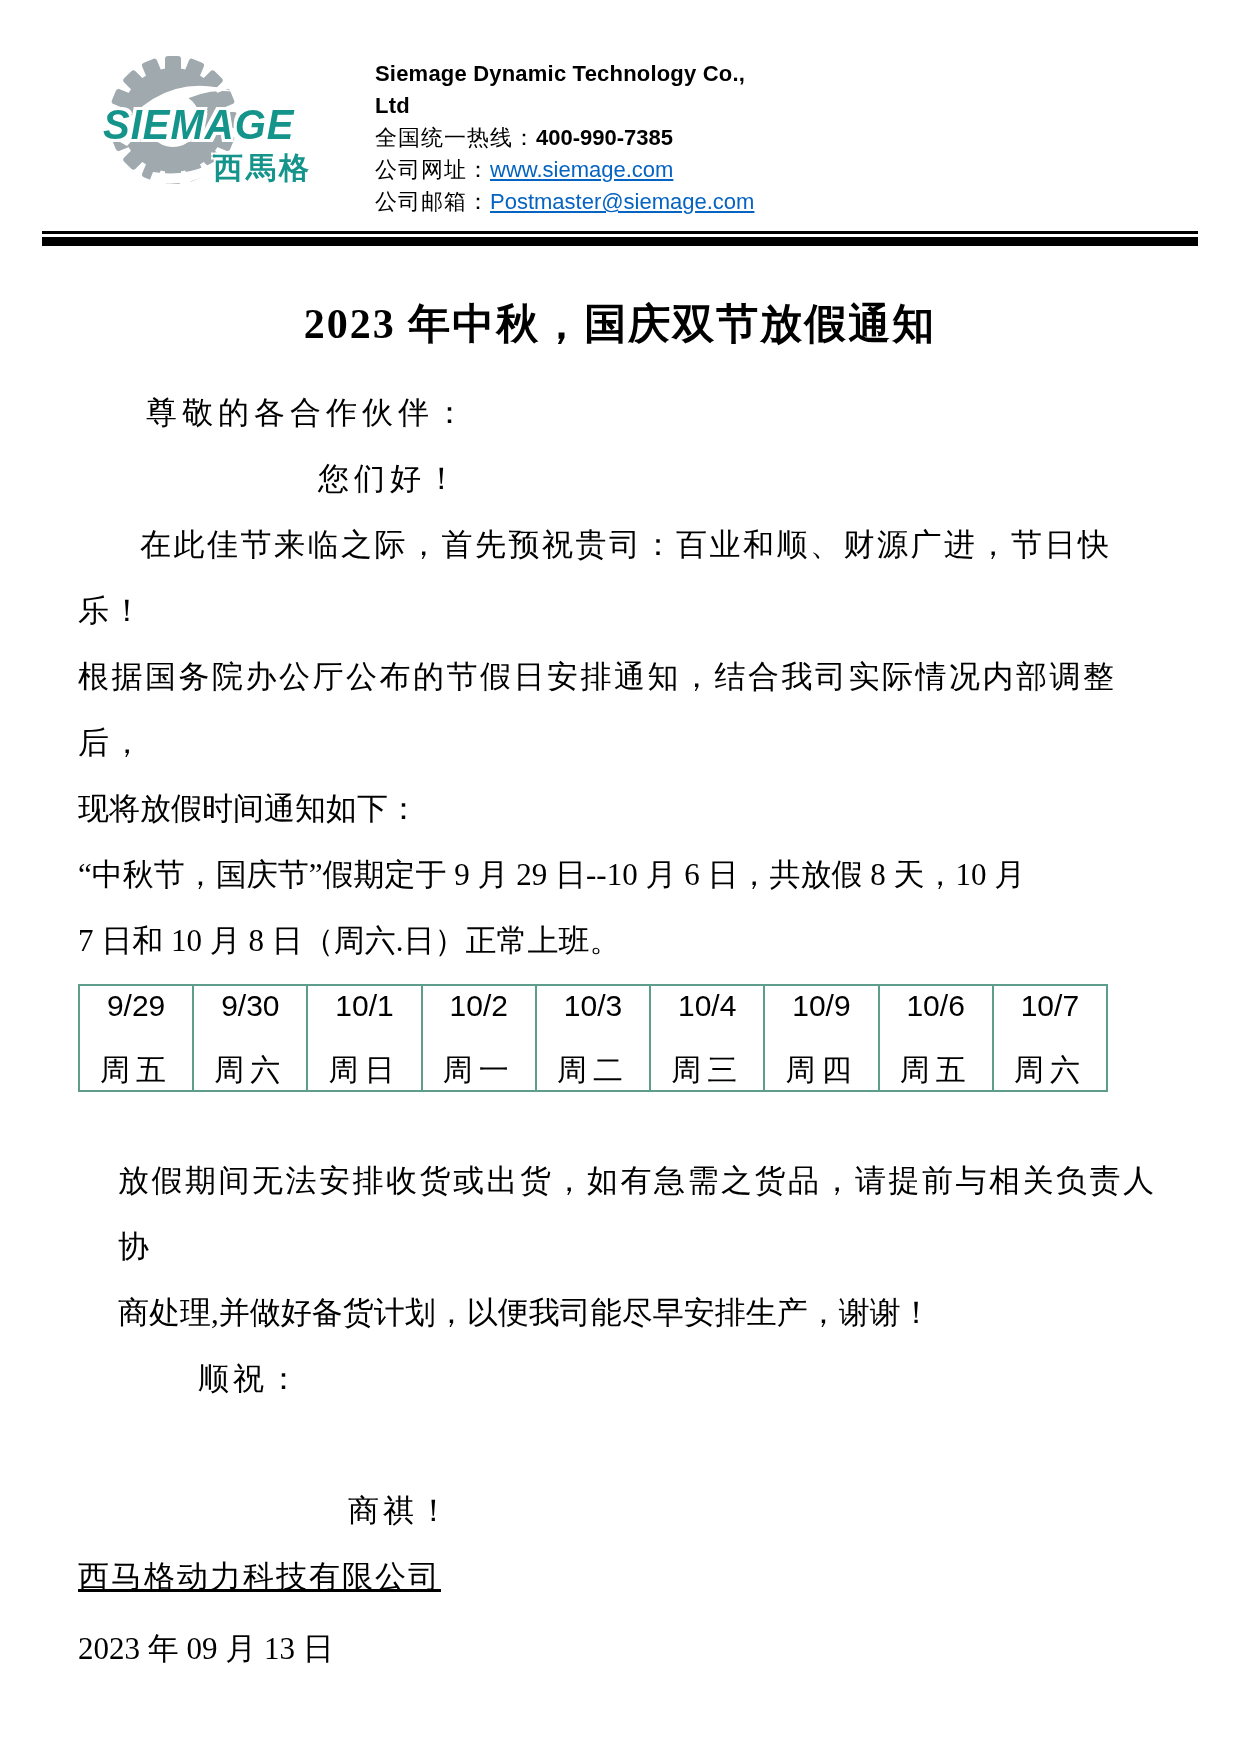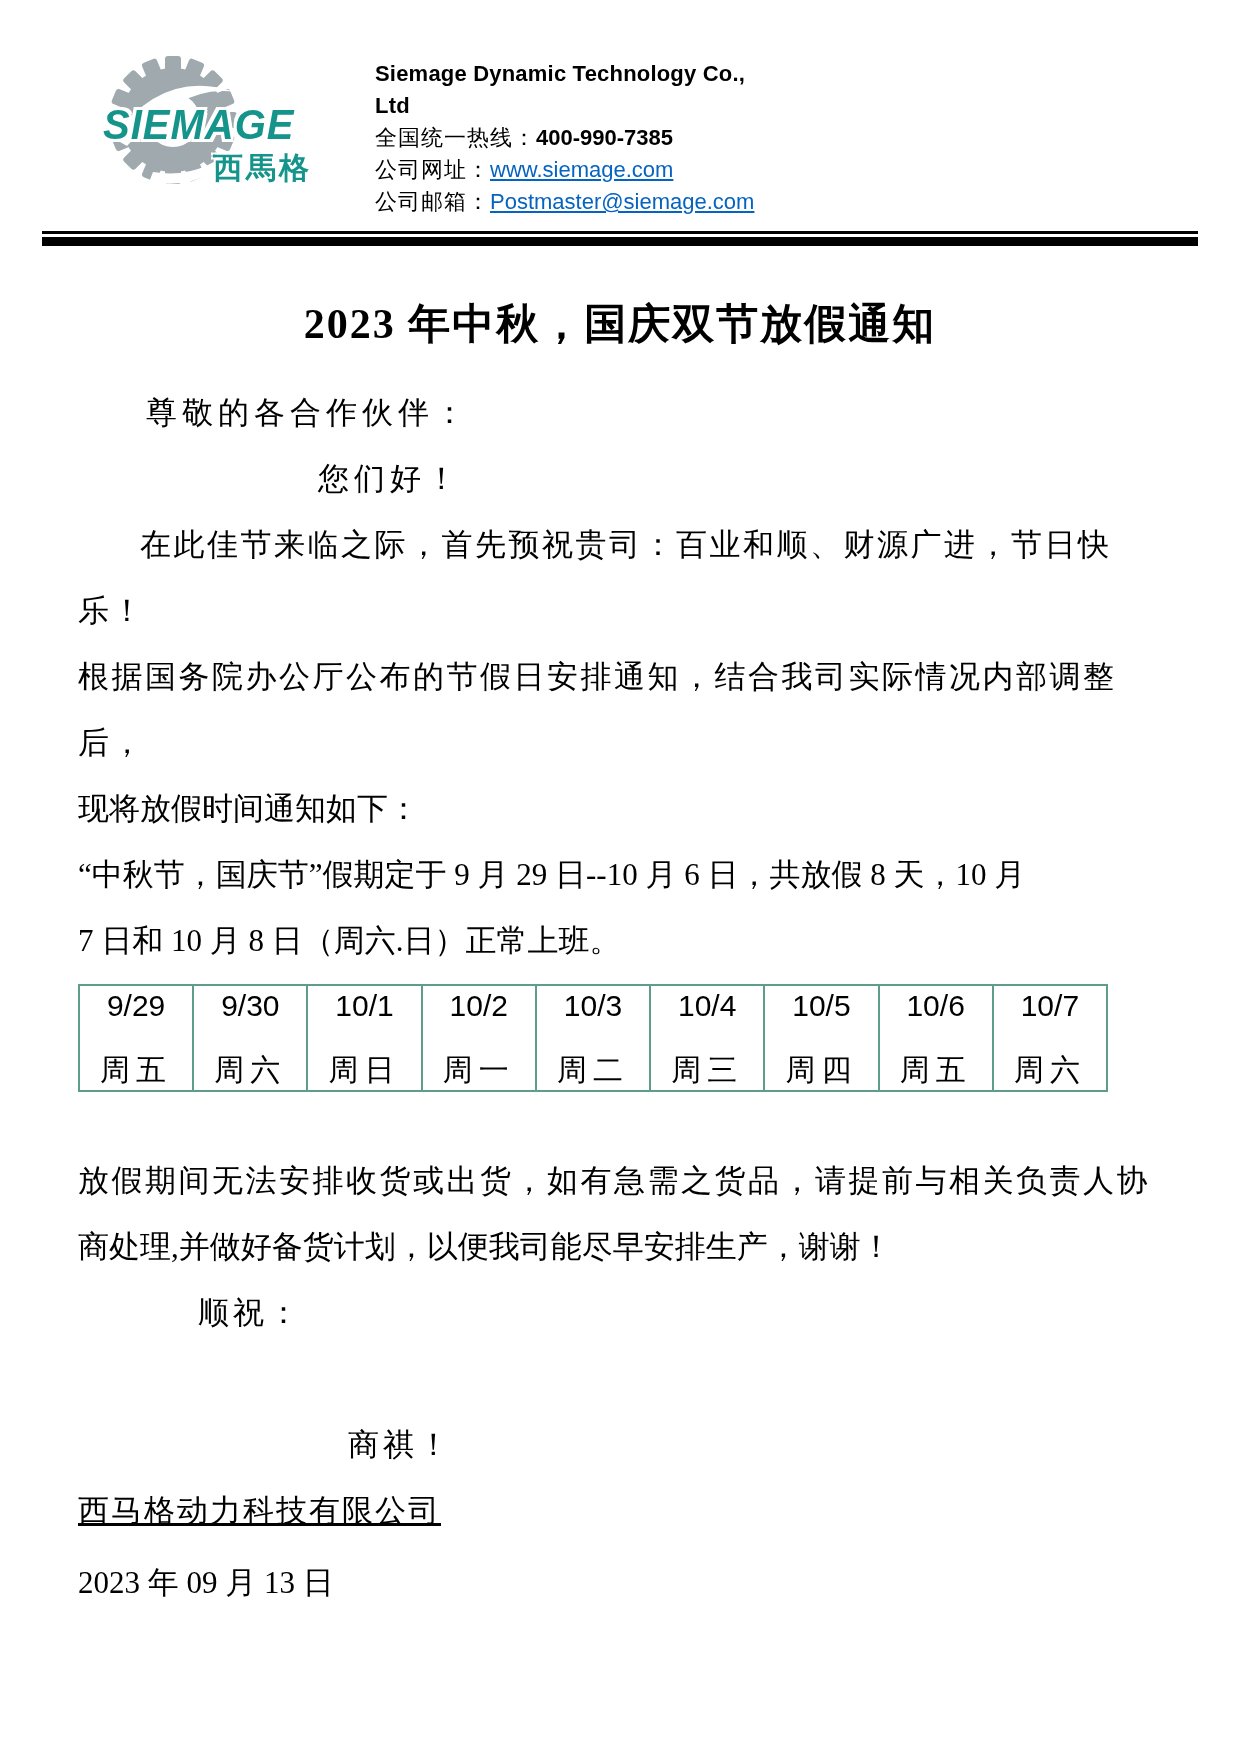--- a/index.html
+++ b/index.html
@@ -55,21 +55,21 @@
   
   table.holiday{
     border-collapse:collapse;margin-top:10px;width:1030px;table-layout:fixed;
   }
   table.holiday td{border:2px solid #5E9C8C;text-align:center;padding:0;}
   td.day-cell{padding:14px 0 18px;}
   .d-date{font-family:"Liberation Sans","DejaVu Sans",sans-serif;font-size:30px;line-height:40px;}
   .d-week{margin-top:24px;font-size:30px;letter-spacing:6px;line-height:40px;}
   td.status-cell{height:60px;font-size:30px;letter-spacing:4px;}
   
-  .notice{margin-top:56px;}
+  .notice{margin-top:56px;margin-left:40px;}
   .shunzhu{margin-left:120px;letter-spacing:4px;}
   .shangqi{margin-top:66px;margin-left:270px;letter-spacing:4px;}
   .sign-company{text-align:left;padding-right:18px;letter-spacing:2px;text-decoration:underline;}
   .sign-date{text-align:left;padding-right:22px;margin-top:6px;}
 </style>
 </head>
 <body>
 
 <div class="page">
 
@@ -160,21 +160,21 @@
             </td>
         <td class="day-cell">
               <div class="d-date">10/3</div>
               <div class="d-week">周二</div>
             </td>
         <td class="day-cell">
               <div class="d-date">10/4</div>
               <div class="d-week">周三</div>
             </td>
         <td class="day-cell">
-              <div class="d-date">10/5</div>
+              <div class="d-date">10/9</div>
               <div class="d-week">周四</div>
             </td>
         <td class="day-cell">
               <div class="d-date">10/6</div>
               <div class="d-week">周五</div>
             </td>
         <td class="day-cell">
               <div class="d-date">10/7</div>
               <div class="d-week">周六</div>
             </td>

